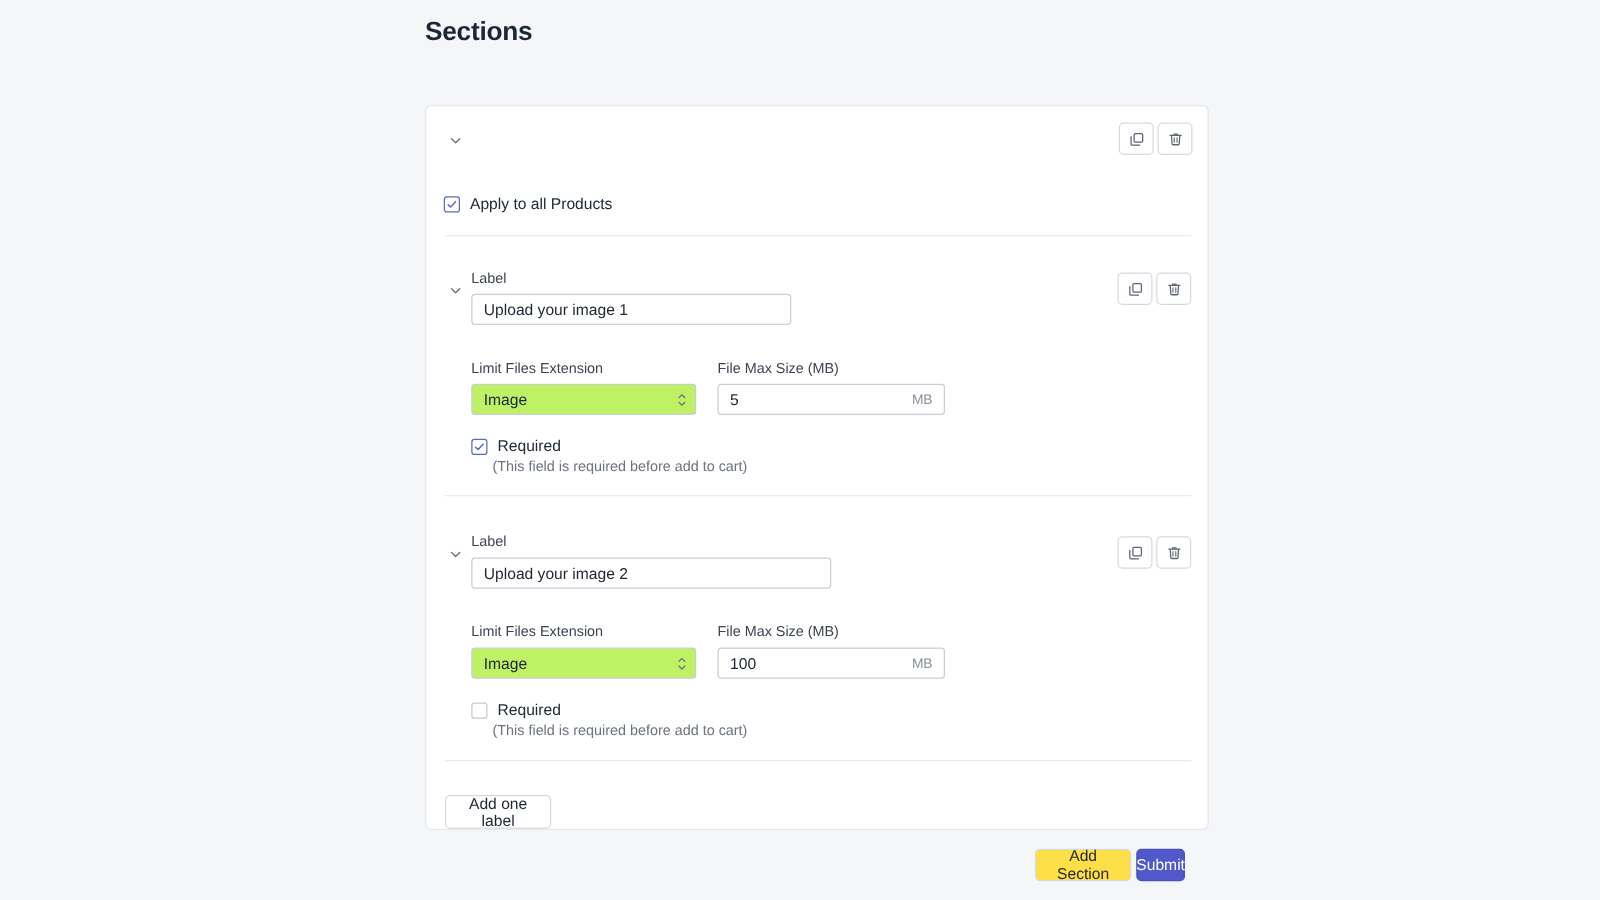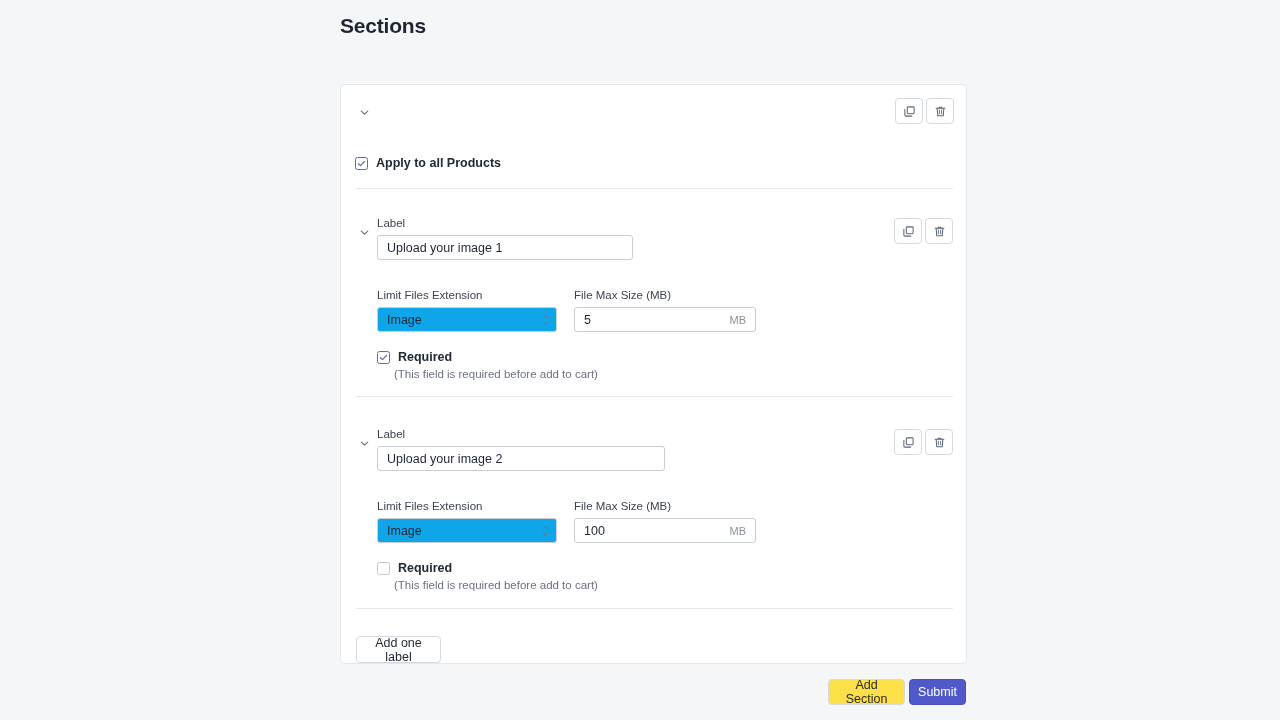--- a/index.html
+++ b/index.html
@@ -63,21 +63,21 @@
     border: 1px solid #d6d9e0;
     border-radius: 4px;
     background: #fff;
     display: flex; align-items: center; justify-content: center;
     cursor: pointer;
     padding: 0;
   }
   .icon-btn svg { display: block; }
 
   
-  .cbrow { position: absolute; display: flex; align-items: center; font-weight: bold; }
+  .cbrow { position: absolute; display: flex; align-items: center; }
   .cbox {
     width: 13px; height: 13px;
     border: 1px solid #5c6ac4;
     border-radius: 2.5px;
     background: #fff;
     display: flex; align-items: center; justify-content: center;
     cursor: pointer; flex: none;
   }
   .cbox.off { border-color: #c4c9d2; }
   .cbox svg { display: block; }
@@ -93,21 +93,21 @@
   .field-label {
     position: absolute;
     font-size: 11.5px; color: #3d4451; white-space: nowrap;
   }
 
   .select-wrap { position: absolute; }
   .select-box {
     width: 180px; height: 25px;
     border: 1px solid #c9cdd4;
     border-radius: 3px;
-    background: #0ea5e9;
+    background: #bef264;
     font-size: 12.5px;
     color: #1f2633;
     padding: 0 9px;
     display: flex; align-items: center;
     cursor: pointer;
     position: relative;
   }
   .select-arrows {
     position: absolute; right: 7px; top: 50%; transform: translateY(-50%);
     display: flex; flex-direction: column; align-items: center; gap: 2px;
@@ -338,15 +338,15 @@
     </div>
 
     <div class="divider" style="top:523px;"></div>
 
     <button class="plain-btn" style="left:15px; top:540px; width:85px; height:27px;">Add one label</button>
 
   </div>
 
   <button class="footer-btn btn-secondary" style="left:828px; top:679px; width:77px;">Add Section</button>
 
-  <button class="footer-btn btn-primary" style="left:909px; top:679px; width:57px;">Submit</button>
+  <button class="footer-btn btn-primary" style="left:909px; top:679px; width:39px;">Submit</button>
 
 </div>
 
 </body></html>

